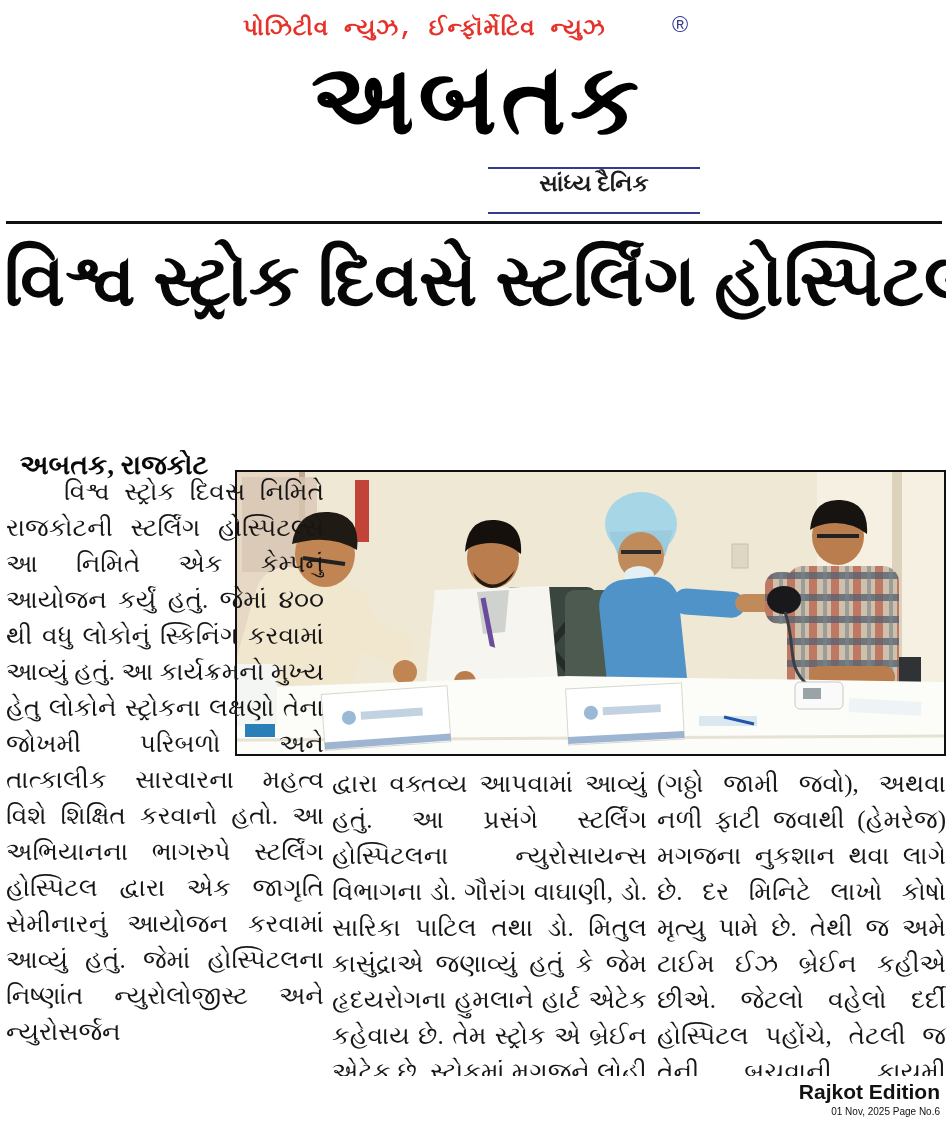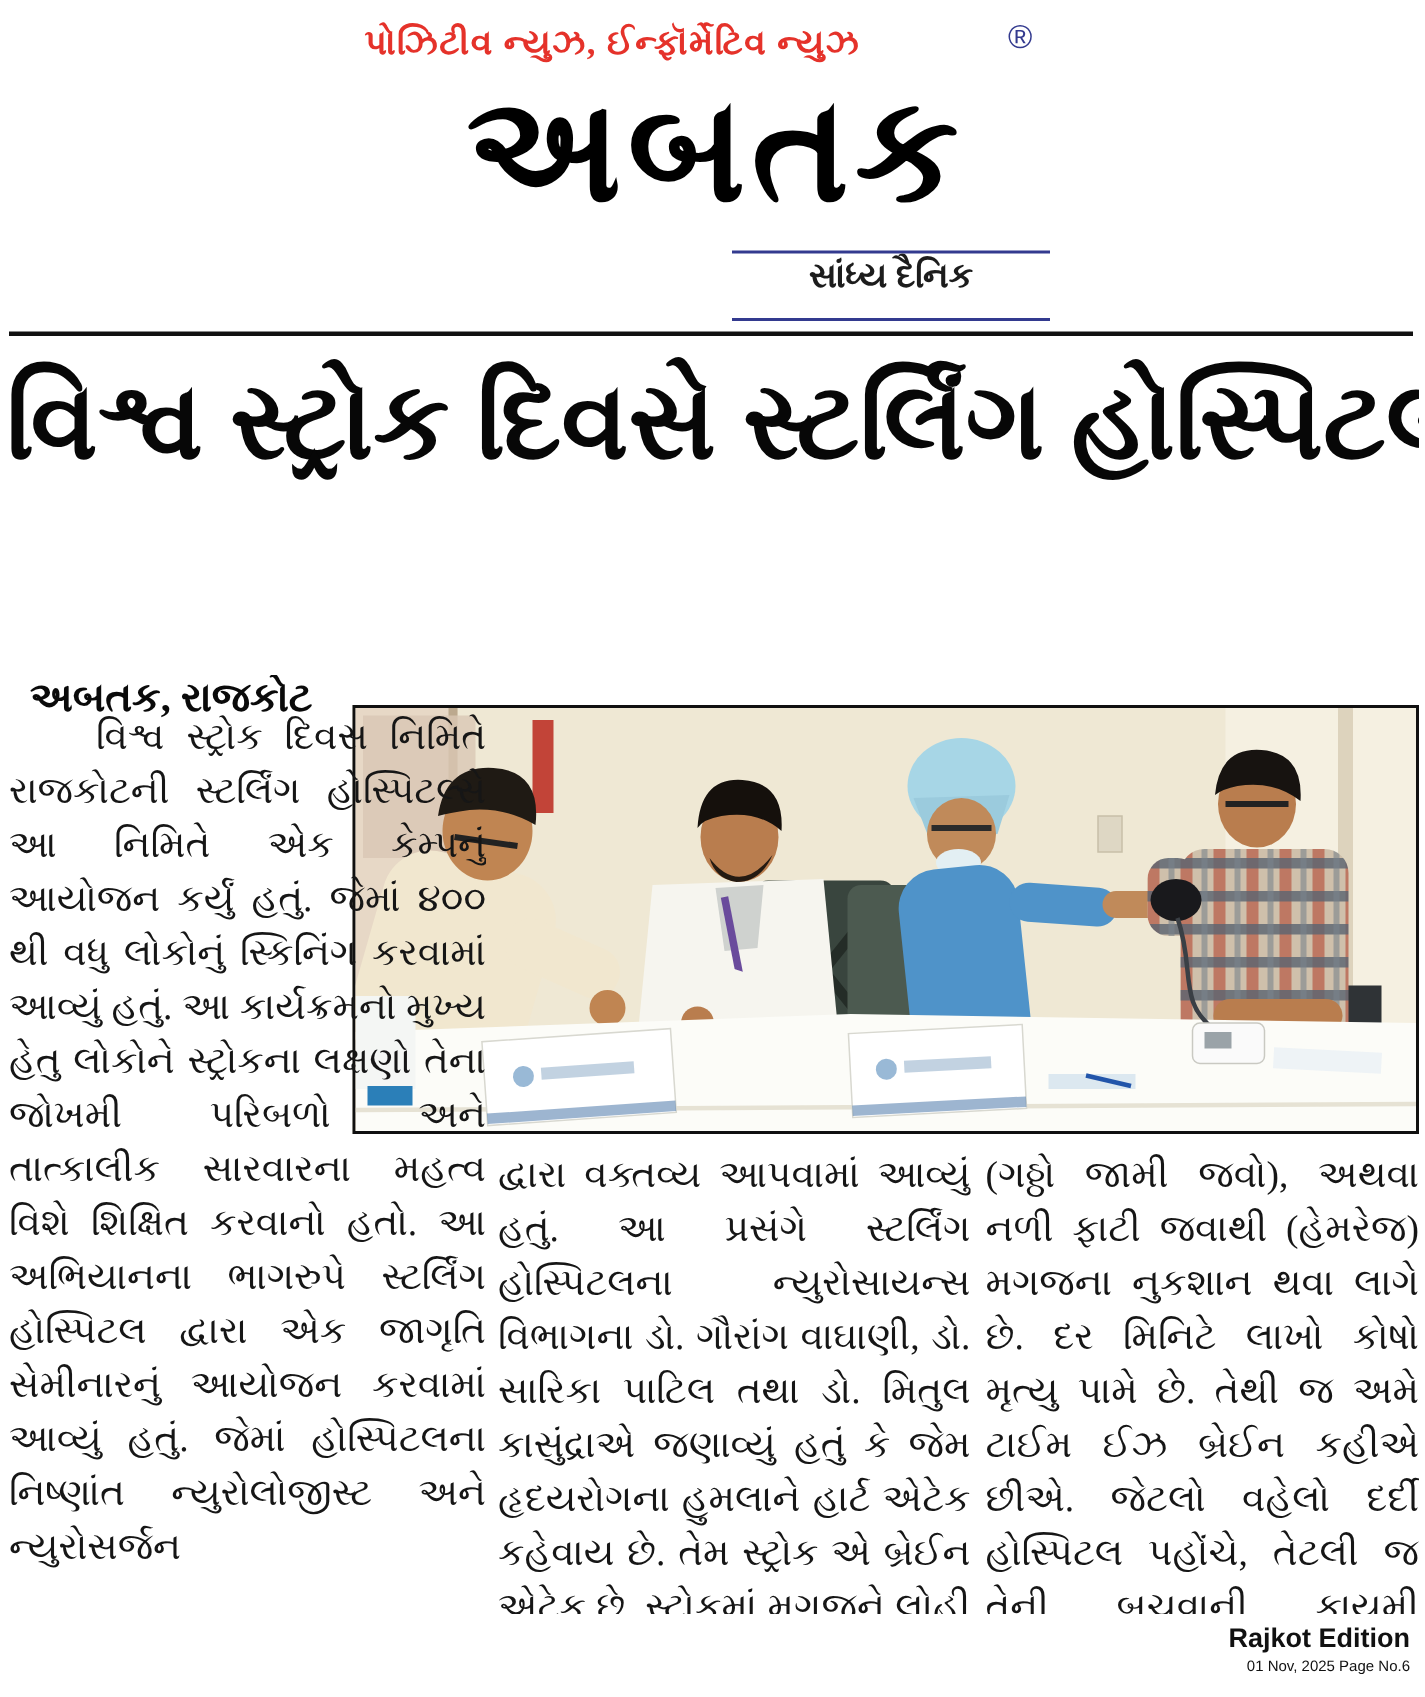--- a/index.html
+++ b/index.html
@@ -3,21 +3,21 @@
 <meta charset="utf-8">
 <style>
   html,body{margin:0;padding:0;background:#ffffff;}
   #page{
     position:relative;width:950px;height:1131px;background:#ffffff;
     font-family:"Liberation Serif","DejaVu Serif",serif;overflow:hidden;color:#111;
   }
   
   .tagline{
     position:absolute;left:243px;top:16px;width:470px;
-    font-family:Liberation Serif, serif;
+    font-family:Liberation Mono, monospace;
     font-size:23px;font-weight:bold;color:#e5322a;letter-spacing:1px;white-space:nowrap;
   }
   .regmark{
     position:absolute;left:672px;top:12px;font-size:22px;color:#333a8f;
     font-family:"Liberation Sans","DejaVu Sans",sans-serif;
   }
   .logo{
     position:absolute;left:252px;top:40px;width:450px;height:122px;
     font-family:"Liberation Sans","DejaVu Sans",sans-serif;
     font-size:98px;line-height:118px;font-weight:bold;color:#000000;
@@ -53,21 +53,21 @@
   
   .photo{
     position:absolute;left:235px;top:470px;width:707px;height:282px;
     border:2px solid #101010;background:#f0e9d6;overflow:hidden;
   }
   
   .footer{
     position:absolute;right:10px;top:1082px;text-align:right;
     font-family:"Liberation Sans","DejaVu Sans",sans-serif;color:#111;
   }
-  .footer .ed{font-size:18px;font-weight:bold;line-height:20px;}
+  .footer .ed{font-size:21px;font-weight:bold;line-height:20px;}
   .footer .dt{font-size:10px;line-height:20px;}
 </style>
 </head>
 <body>
 
 <div id="page">
 
   <div>
     <div class="tagline">પોઝિટીવ ન્યુઝ, ઈન્ફૉર્મેટિવ ન્યુઝ</div>
     <div class="regmark">®</div>

